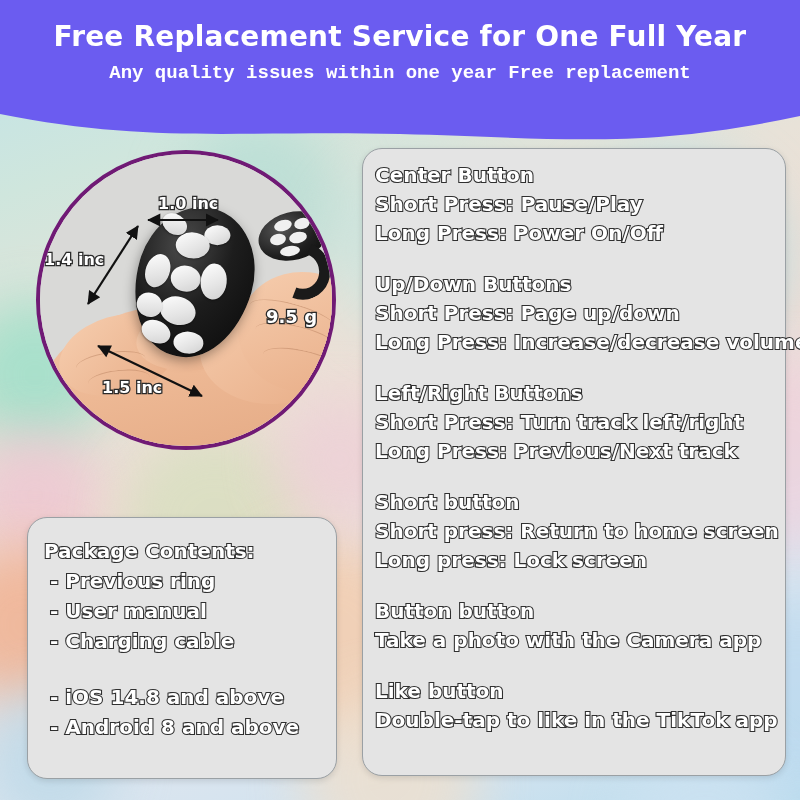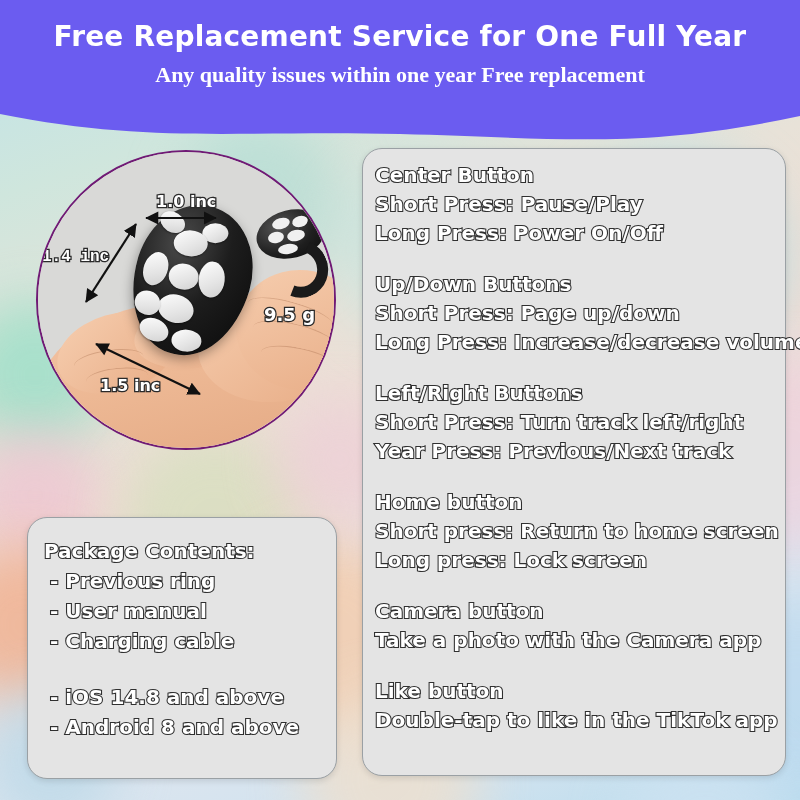--- a/index.html
+++ b/index.html
@@ -55,35 +55,35 @@
   .header-title {
     margin-top:20px;
     font-family:"DejaVu Sans", sans-serif;
     font-size:28px;
     font-weight:bold;
     color:#ffffff;
     letter-spacing:.2px;
   }
   .header-sub {
     margin-top:9px;
-    font-family:Liberation Serif, serif;
-    font-size:22px;
+    font-family:Liberation Mono, monospace;
+    font-size:19px;
     font-weight:bold;
     color:#ffffff;
   }
 
   
   .photo-circle {
     position:absolute;
     left:36px; top:150px;
     width:300px; height:300px;
     border-radius:50%;
     overflow:hidden;
     background:#d8d8d6;
-    border:2px solid #701a75;
+    border:4px solid #701a75;
     z-index:4;
   }
   .photo-inner { position:absolute; inset:0; background:#d9d9d7; }
 
   
   .hand {
     position:absolute;
     left:-6px; top:150px;
     width:330px; height:190px;
     background:linear-gradient(165deg,#f3c6a8 0%,#edb894 40%,#e0a37d 100%);
@@ -183,21 +183,21 @@
     position:absolute;
     font-family:"DejaVu Sans", sans-serif;
     font-size:16px;
     font-weight:bold;
     color:#ffffff;
     -webkit-text-stroke:2.6px #2a2a2a;
     paint-order:stroke fill;
     white-space:nowrap;
   }
   .dim-10  { left:118px; top:40px; }
-  .dim-14  { left:4px;   top:96px;font-family:Liberation Mono, monospace; }
+  .dim-14  { left:4px;   top:96px; }
   .dim-15  { left:62px;  top:224px; }
   .dim-95  { left:226px; top:152px; font-size:18px; }
 
   
   .card {
     position:absolute;
     background:#e4e4e4;
     border:1px solid #9aa0a4;
     border-radius:20px;
     box-shadow:0 2px 6px rgba(0,0,0,.12);
@@ -334,27 +334,27 @@
         <div class="outline-text line">Center Button</div>
         <div class="outline-text line">Short Press: Pause/Play</div>
         <div class="outline-text line">Long Press: Power On/Off</div>
         <div class="group-gap"></div>
         <div class="outline-text line">Up/Down Buttons</div>
         <div class="outline-text line">Short Press: Page up/down</div>
         <div class="outline-text line">Long Press: Increase/decrease volume</div>
         <div class="group-gap"></div>
         <div class="outline-text line">Left/Right Buttons</div>
         <div class="outline-text line">Short Press: Turn track left/right</div>
-        <div class="outline-text line">Year Press: Previous/Next track</div>
-        <div class="group-gap"></div>
-        <div class="outline-text line">Home button</div>
+        <div class="outline-text line">Long Press: Previous/Next track</div>
+        <div class="group-gap"></div>
+        <div class="outline-text line">Short button</div>
         <div class="outline-text line">Short press: Return to home screen</div>
         <div class="outline-text line">Long press: Lock screen</div>
         <div class="group-gap"></div>
-        <div class="outline-text line">Camera button</div>
+        <div class="outline-text line">Button button</div>
         <div class="outline-text line">Take a photo with the Camera app</div>
         <div class="group-gap"></div>
         <div class="outline-text line">Like button</div>
         <div class="outline-text line">Double-tap to like in the TikTok app</div>
       </div>
   </div>
 
   <div class="card card-left">
     <div class="left-list" id="left-list">
         <div class="outline-text line">Package Contents:</div>

